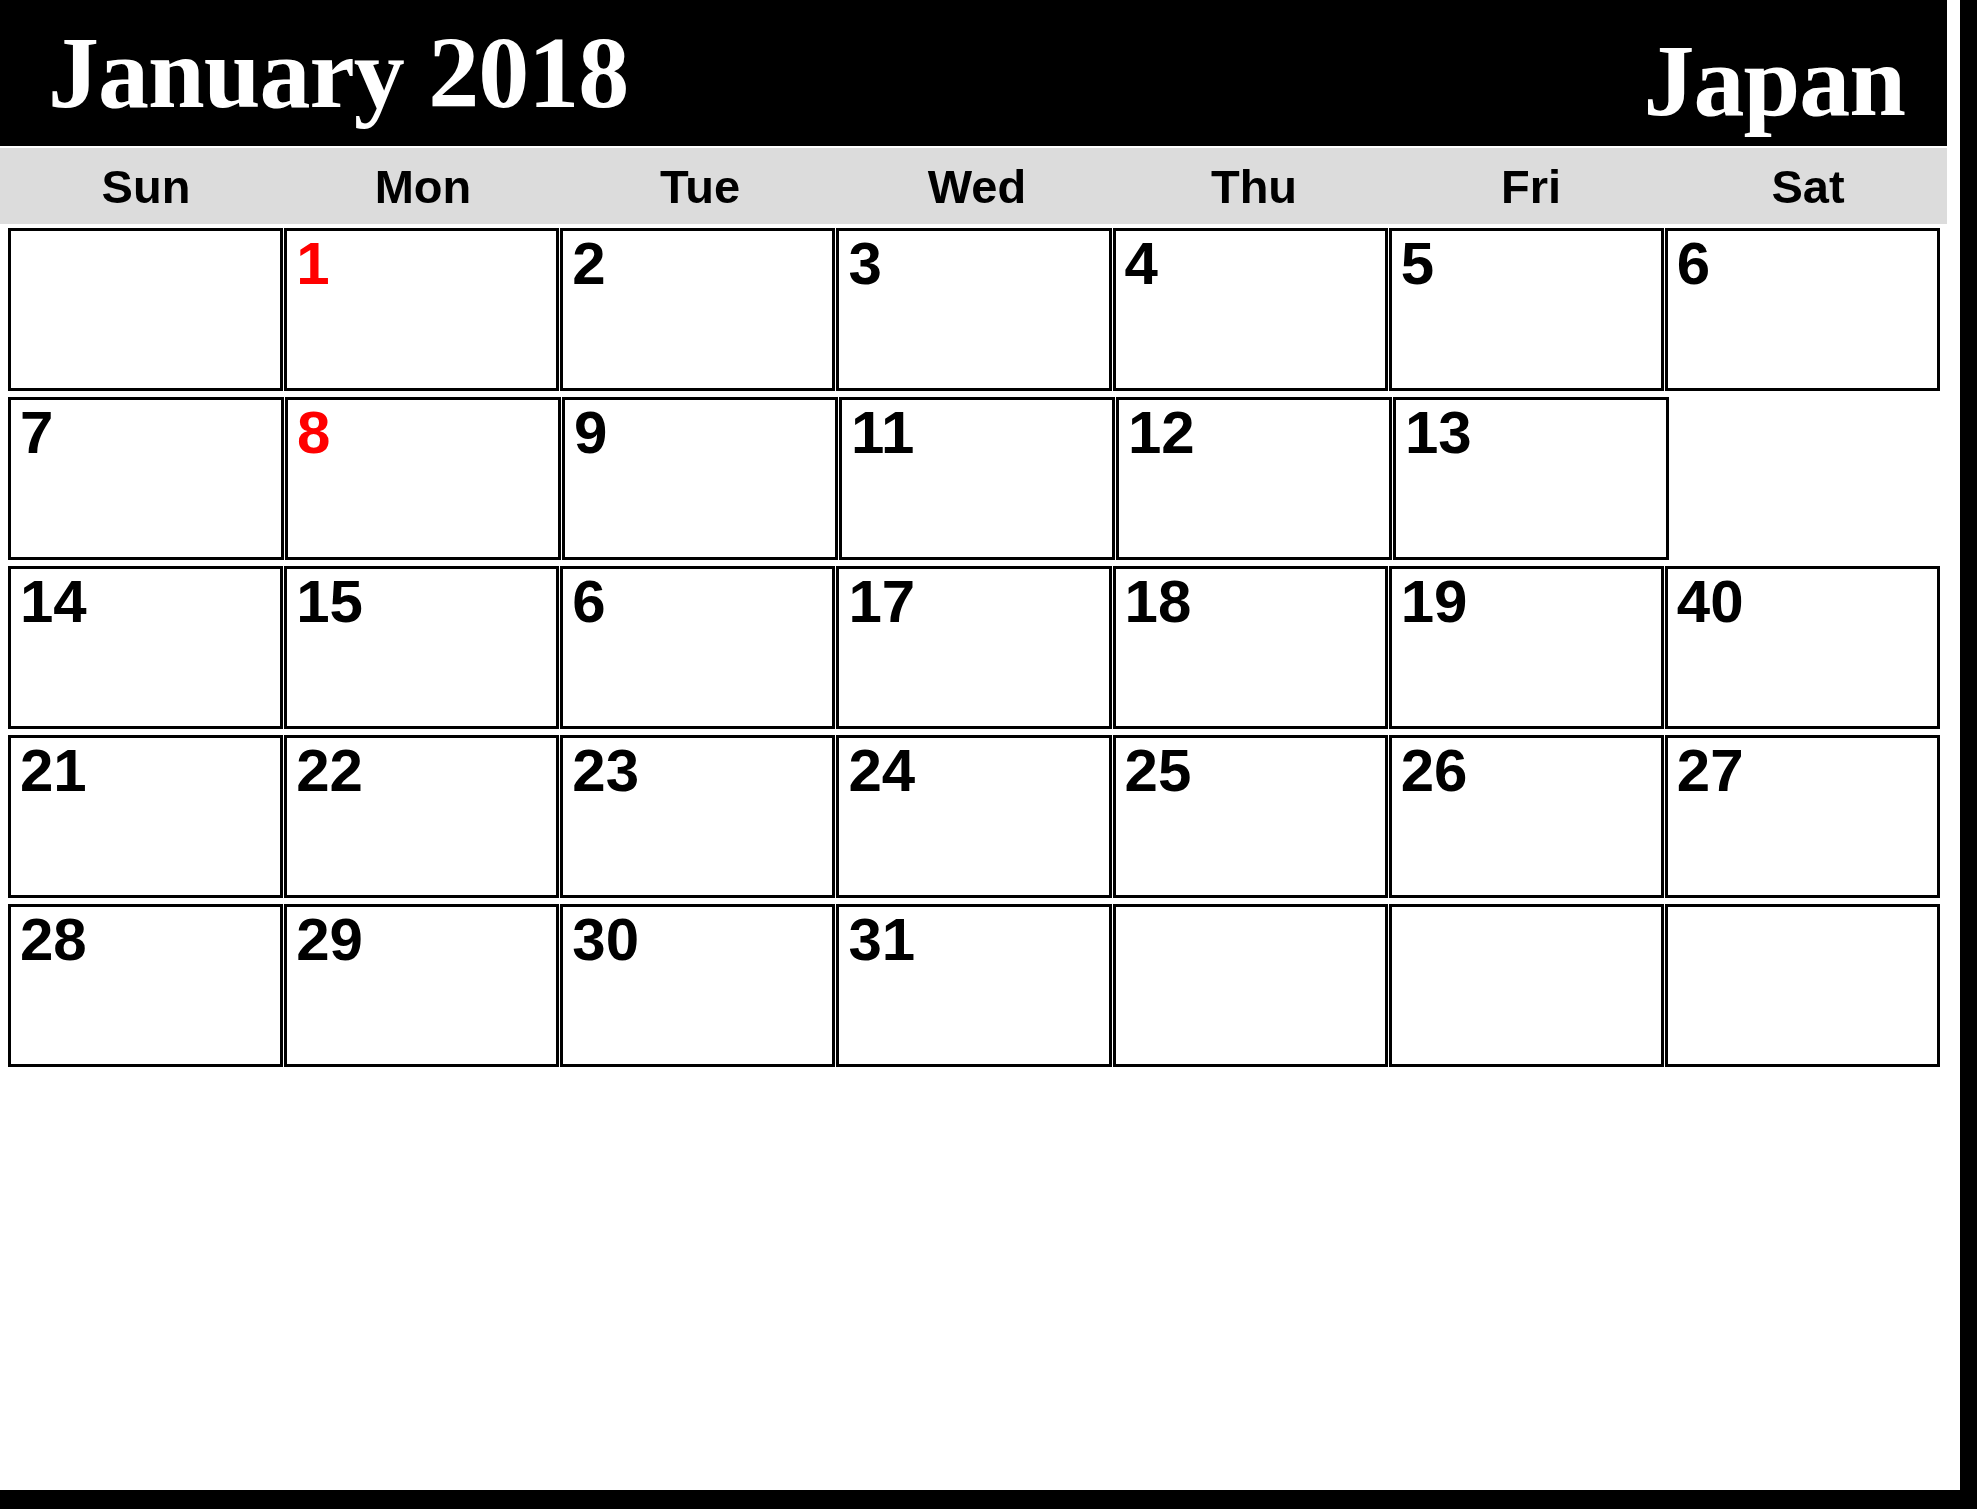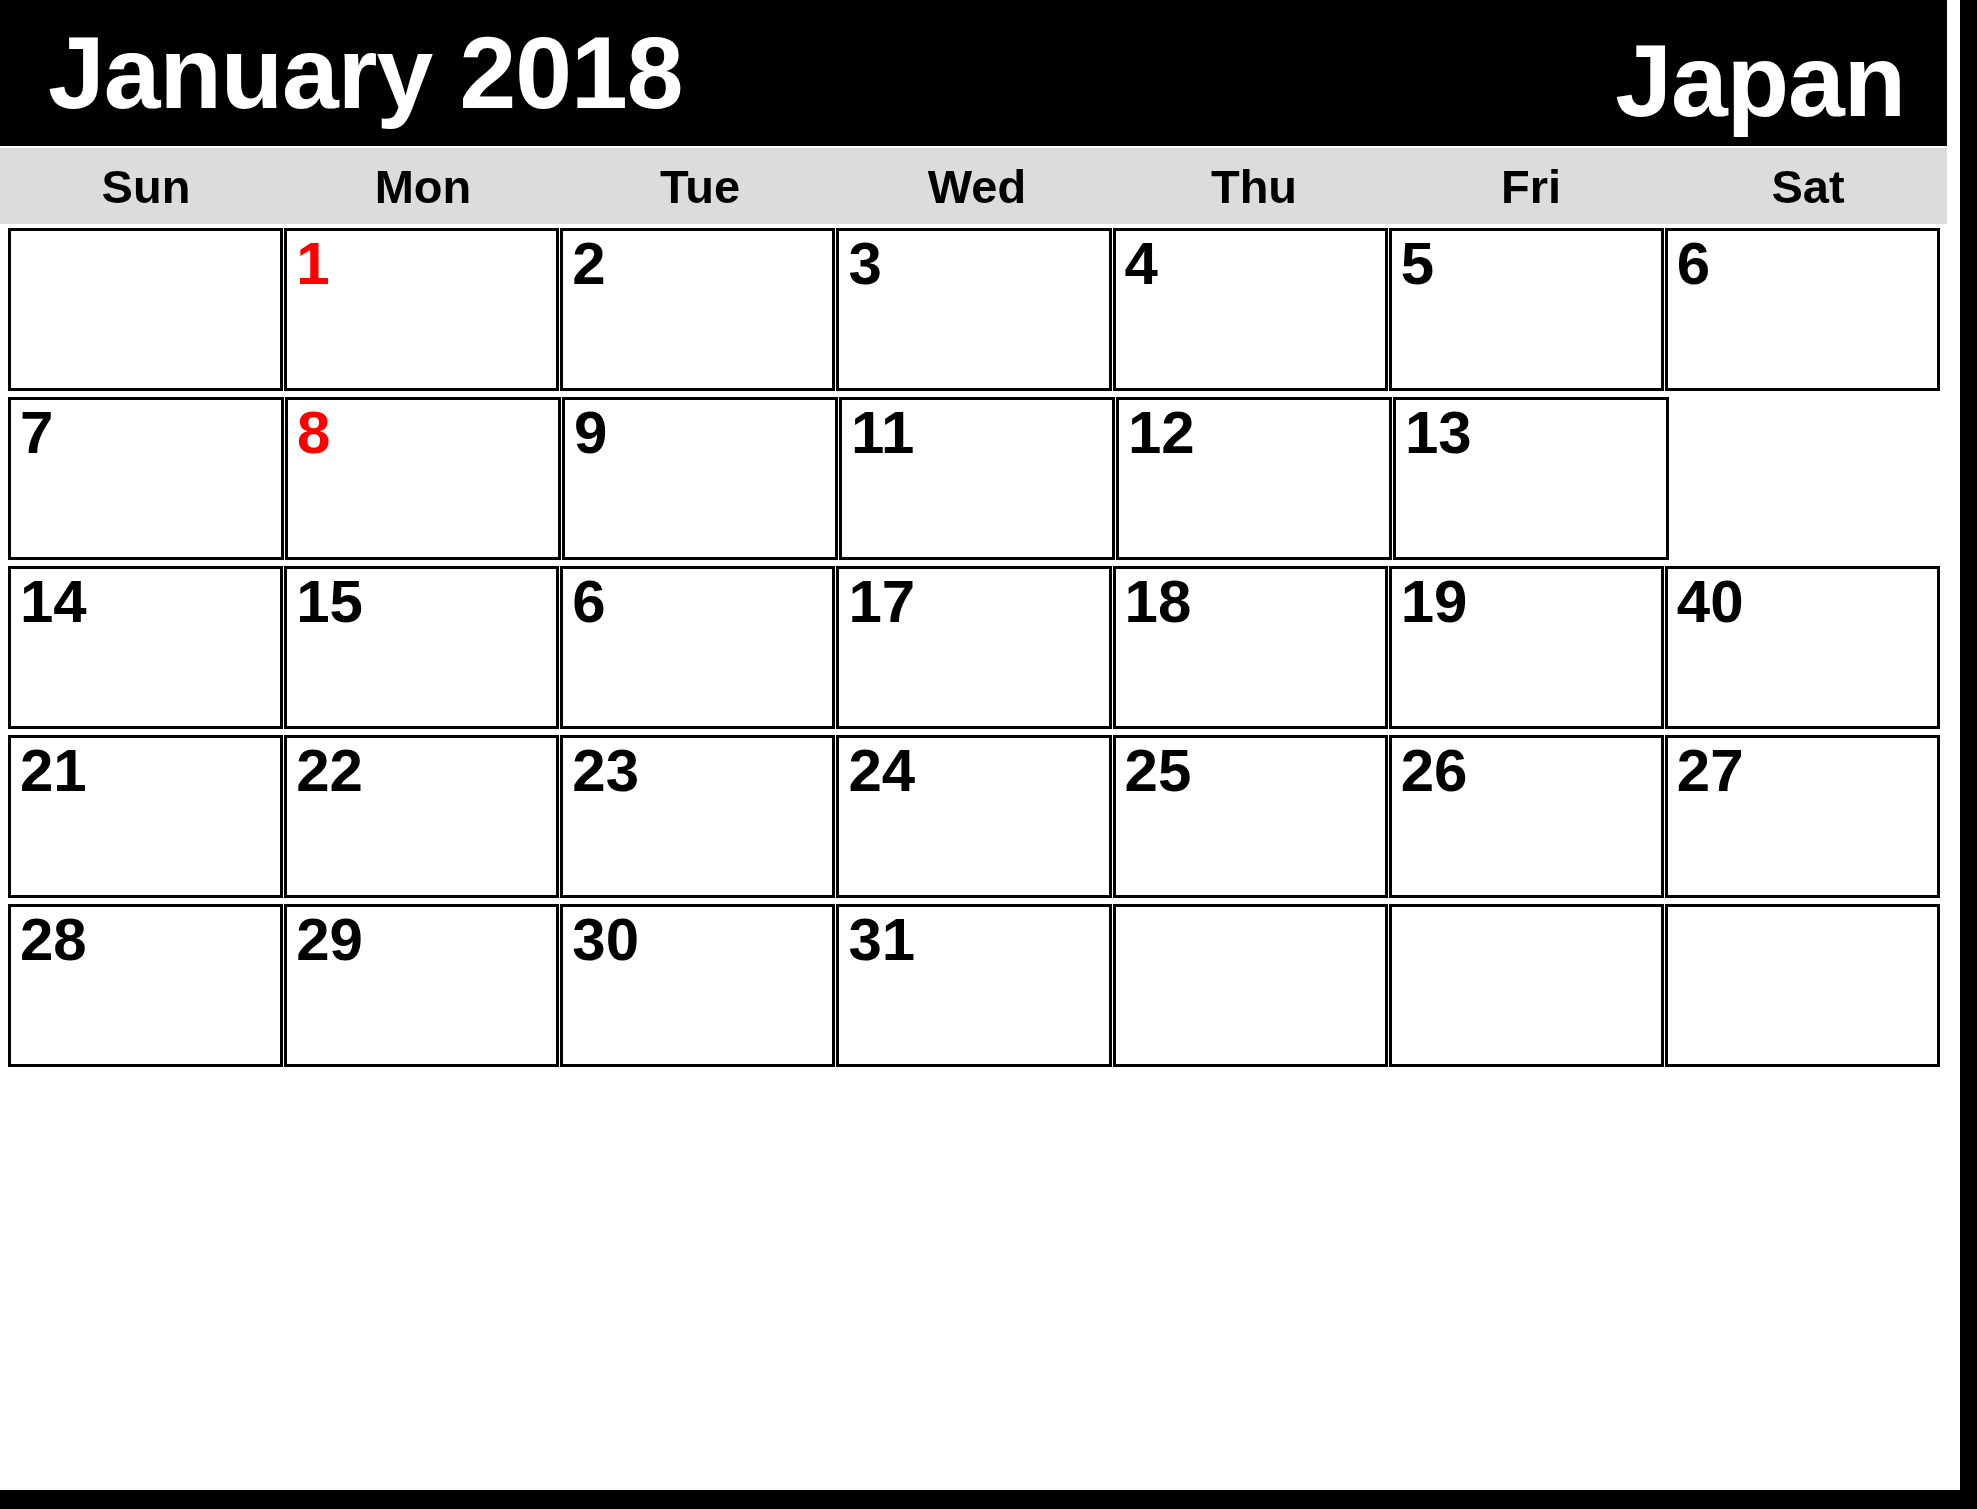--- a/index.html
+++ b/index.html
@@ -48,20 +48,21 @@
     left: 0;
     top: 0;
     width: 1947px;
     height: 146px;
     background: #000000;
     box-sizing: border-box;
     display: flex;
     align-items: center;
     justify-content: space-between;
     padding: 0 42px 0 48px;
+    font-family: Liberation Serif, serif;
   }
   #month-title {
     color: #ffffff;
     font-size: 102px;
     font-weight: bold;
     line-height: 1;
     letter-spacing: -1px;
     white-space: nowrap;
   }
   #country-title {

